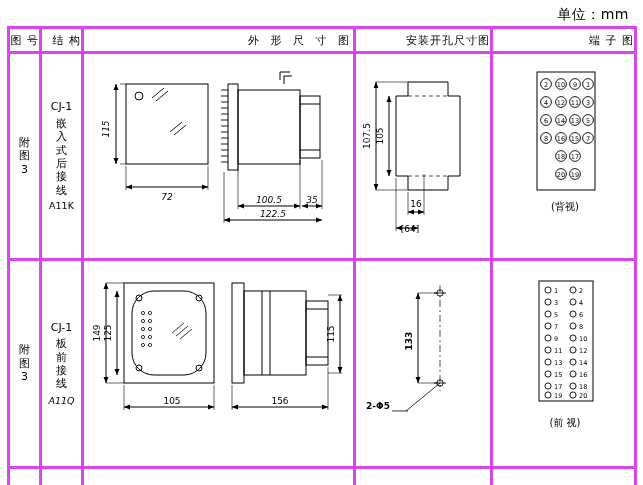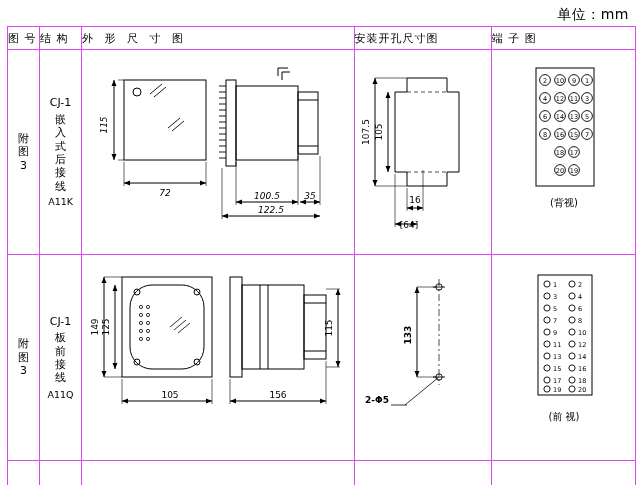--- a/index.html
+++ b/index.html
@@ -29,23 +29,23 @@
   }
   table.main {
     position: absolute;
     left: 7px;
     top: 26px;
     width: 629px;
     border-collapse: collapse;
     table-layout: fixed;
   }
   table.main td, table.main th {
-    border: 1px solid #d946ef;
+    border: 3px solid #d946ef;
     padding: 0;
-    text-align: left;
+    text-align: right;
     vertical-align: middle;
     font-weight: normal;
     font-size: 11px;
   }
   .hdr {
     height: 22px;
     font-size: 11.5px;
     letter-spacing: 1px;
   }
   .hdr.wide { letter-spacing: 4px; }
@@ -296,21 +296,21 @@
           <span>3</span>
         </div>
       </td>
       <td>
         <div class="vstack" style="height:205px;">
           <span style="margin-bottom:3px;">CJ-1</span>
           <span>板</span>
           <span>前</span>
           <span>接</span>
           <span>线</span>
-          <span class="small" style="margin-top:4px;">A11Q</span>
+          <span class="small" style="margin-top:4px;font-style:italic;">A11Q</span>
         </div>
       </td>
       <td>
         <div class="svgbox" style="height:205px;">
           <svg width="272" height="205" viewBox="0 0 272 205">
             <g stroke="#000" fill="none" stroke-width="1">
 
               <rect x="40" y="22" width="90" height="100"></rect>
 
               <rect x="48" y="30" width="74" height="84" rx="22" ry="22"></rect>

